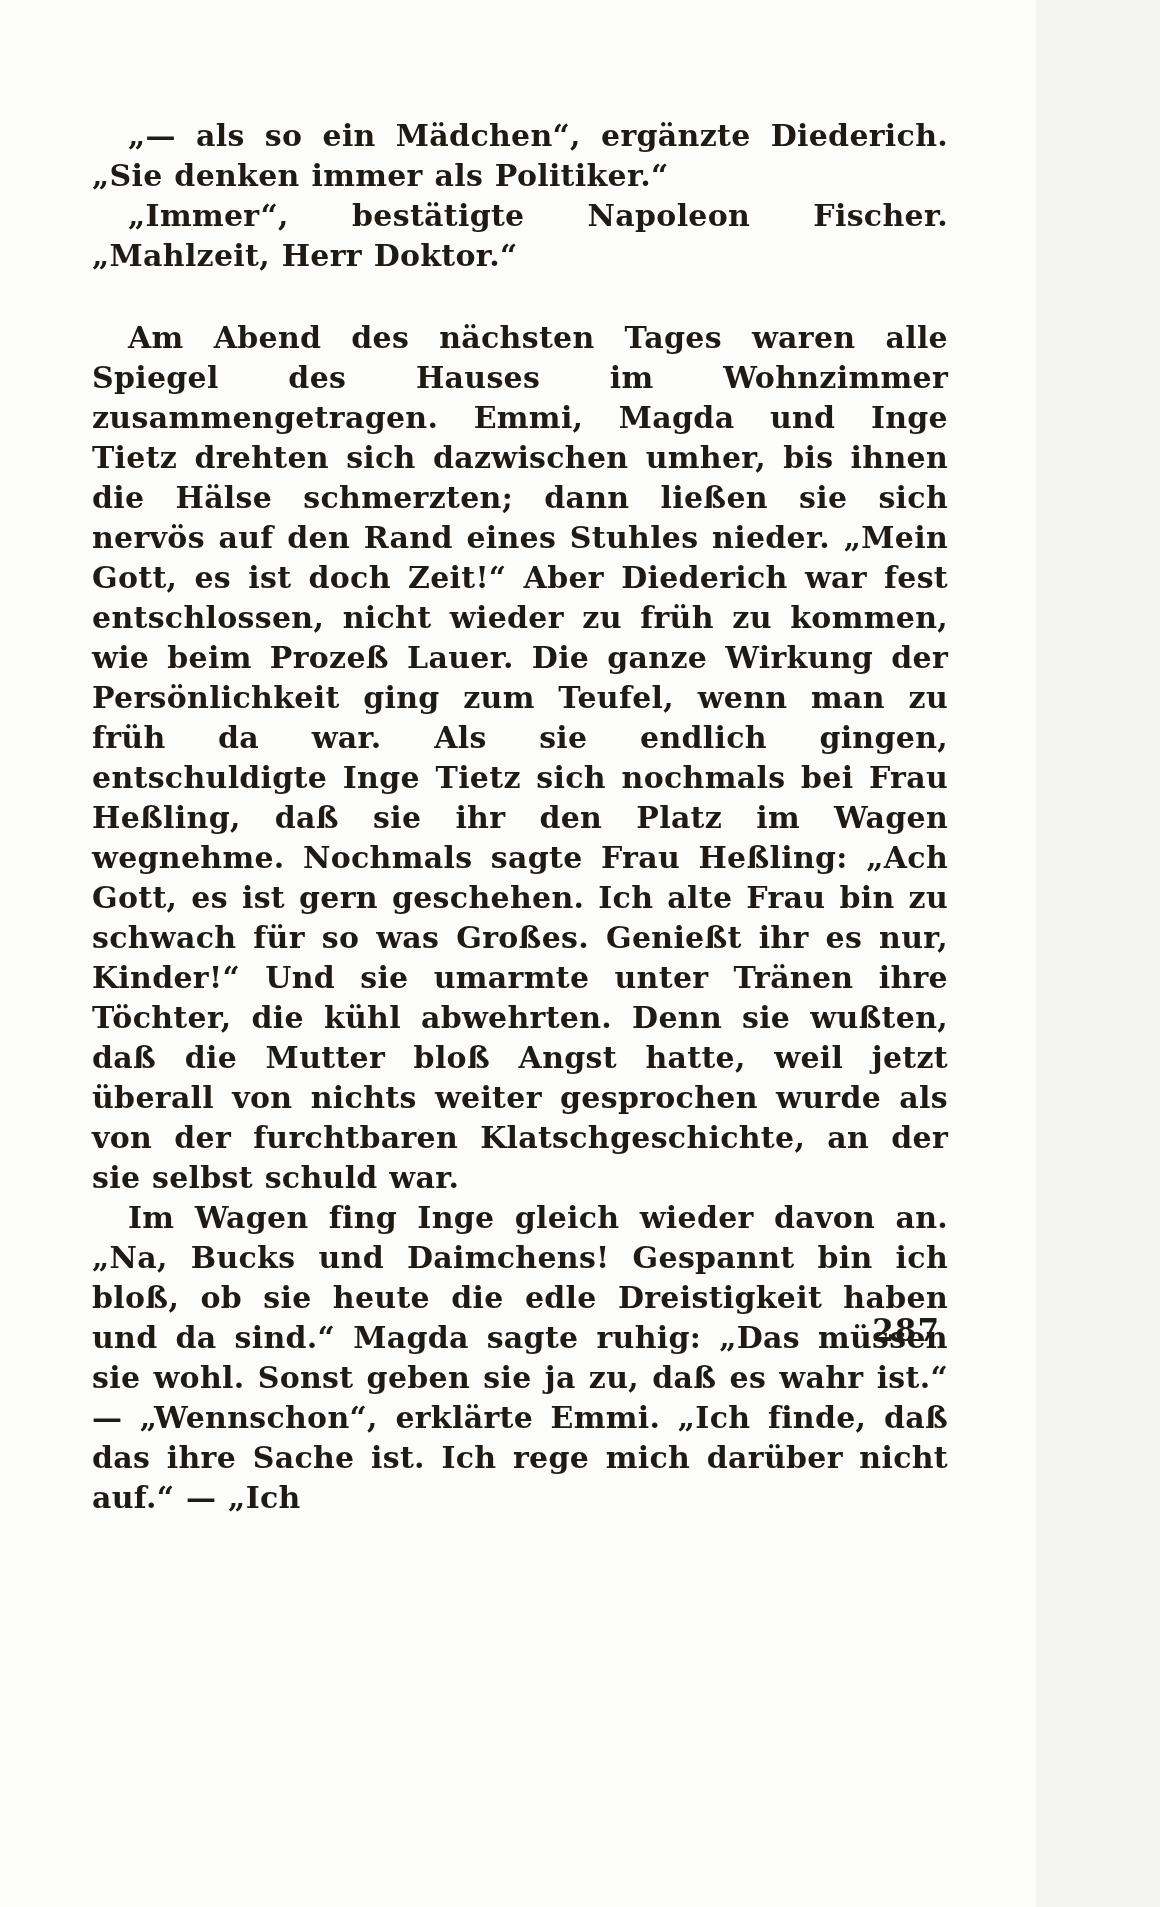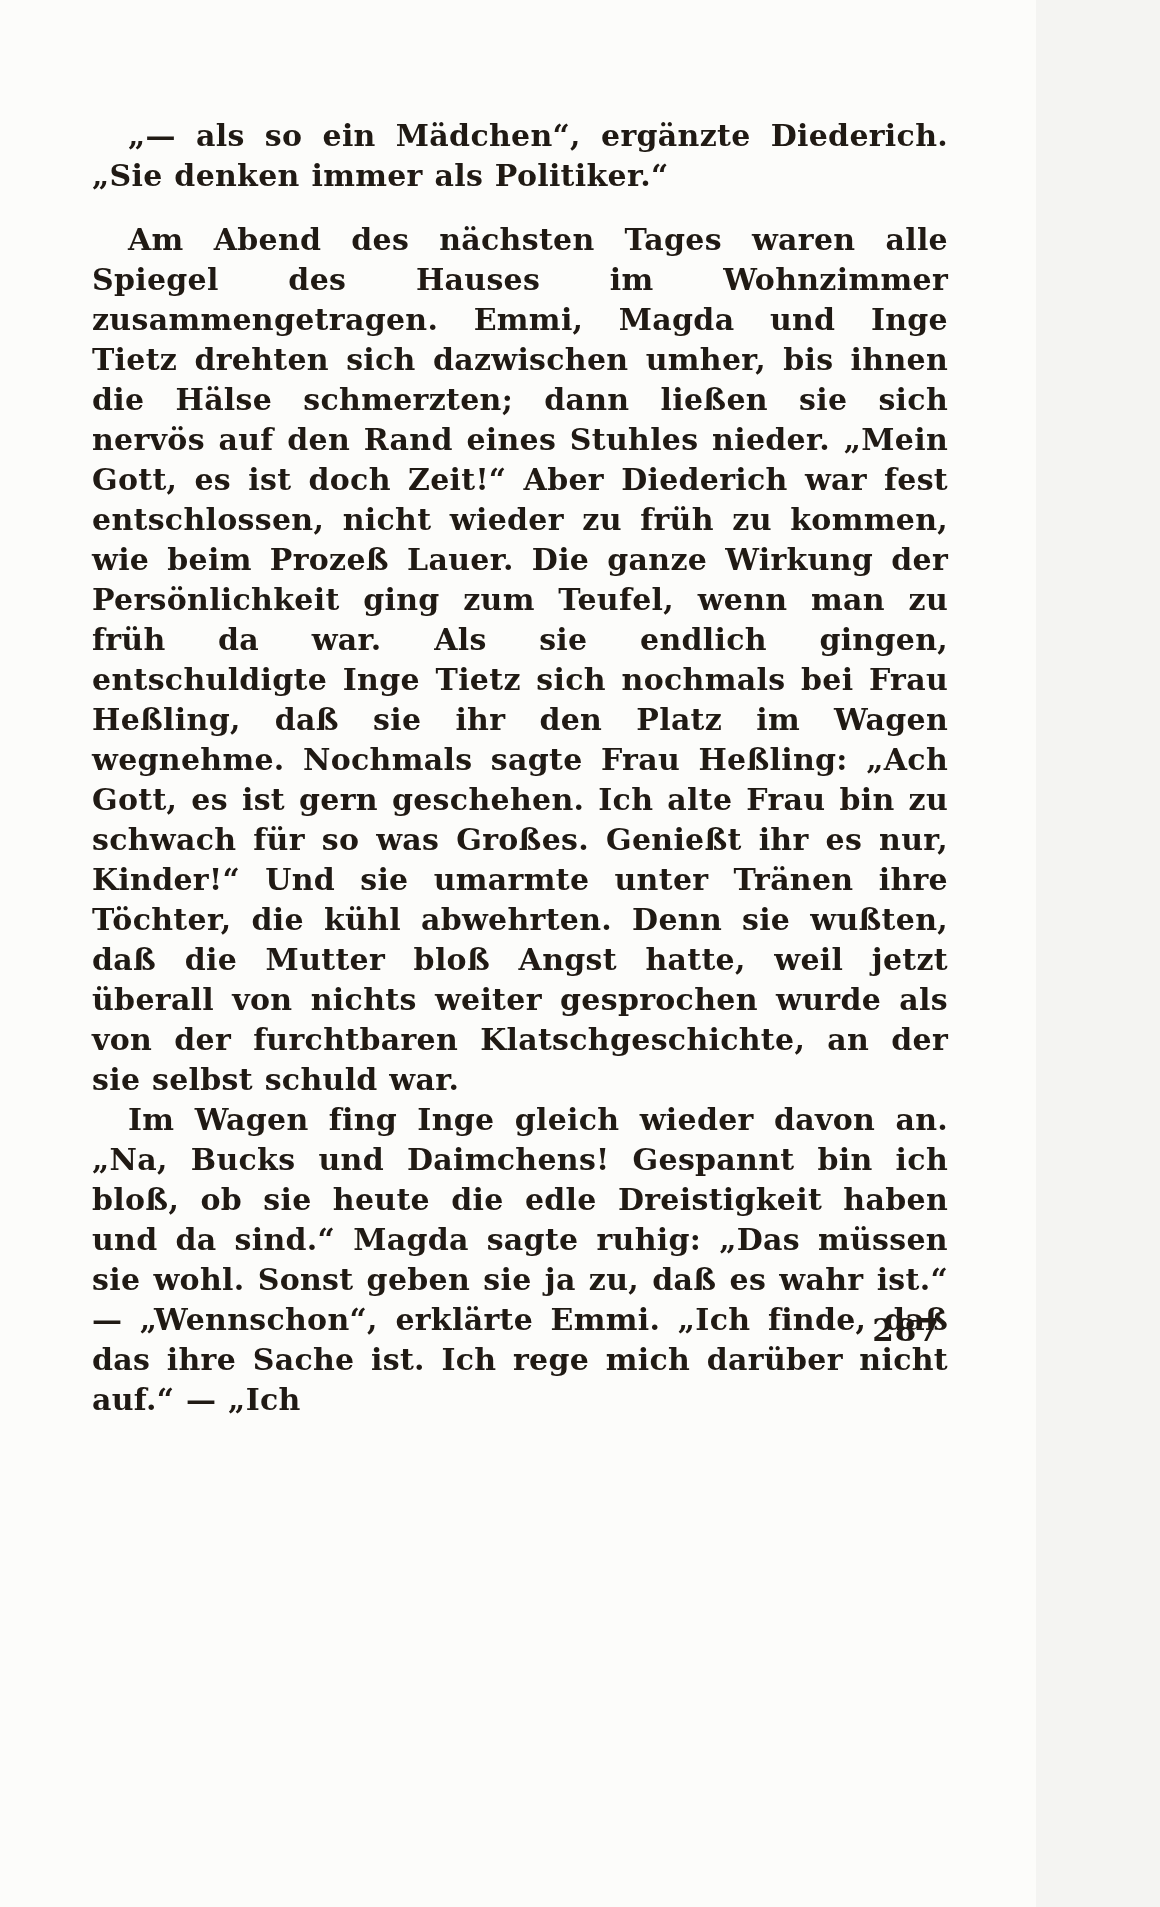--- a/index.html
+++ b/index.html
@@ -31,35 +31,36 @@
     line-height: 40px;
     text-align: justify;
     letter-spacing: 0.3px;
     word-spacing: 1px;
   }
   .para {
     margin: 0;
     text-indent: 36px;
   }
   .para.section-break {
-    margin-top: 24px;
+    margin-top: 42px;
   }
   .page-number {
     position: absolute;
     right: 96px;
     top: 1312px;
     color: #201a14;
     font-size: 31px;
     font-weight: bold;
     letter-spacing: 1px;
   }
 </style>
 </head>
 <body>
 
 <div class="book-page">
   <div class="text-block" id="text-block">
       <p class="para">„— als so ein Mädchen“, ergänzte Diederich. „Sie denken immer als Politiker.“</p>
+      <p class="para">„Immer“, bestätigte Napoleon Fischer. „Mahlzeit, Herr Doktor.“</p>
       <p class="para section-break">Am Abend des nächsten Tages waren alle Spiegel des Hauses im Wohnzimmer zusammengetragen. Emmi, Magda und Inge Tietz drehten sich dazwischen umher, bis ihnen die Hälse schmerzten; dann ließen sie sich nervös auf den Rand eines Stuhles nieder. „Mein Gott, es ist doch Zeit!“ Aber Diederich war fest entschlossen, nicht wieder zu früh zu kommen, wie beim Prozeß Lauer. Die ganze Wirkung der Persönlichkeit ging zum Teufel, wenn man zu früh da war. Als sie endlich gingen, entschuldigte Inge Tietz sich nochmals bei Frau Heßling, daß sie ihr den Platz im Wagen wegnehme. Nochmals sagte Frau Heßling: „Ach Gott, es ist gern geschehen. Ich alte Frau bin zu schwach für so was Großes. Genießt ihr es nur, Kinder!“ Und sie umarmte unter Tränen ihre Töchter, die kühl abwehrten. Denn sie wußten, daß die Mutter bloß Angst hatte, weil jetzt überall von nichts weiter gesprochen wurde als von der furchtbaren Klatschgeschichte, an der sie selbst schuld war.</p>
       <p class="para">Im Wagen fing Inge gleich wieder davon an. „Na, Bucks und Daimchens! Gespannt bin ich bloß, ob sie heute die edle Dreistigkeit haben und da sind.“ Magda sagte ruhig: „Das müssen sie wohl. Sonst geben sie ja zu, daß es wahr ist.“ — „Wennschon“, erklärte Emmi. „Ich finde, daß das ihre Sache ist. Ich rege mich darüber nicht auf.“ — „Ich</p>
     </div>
   <div class="page-number">287</div>
 </div>
 
 </body></html>

